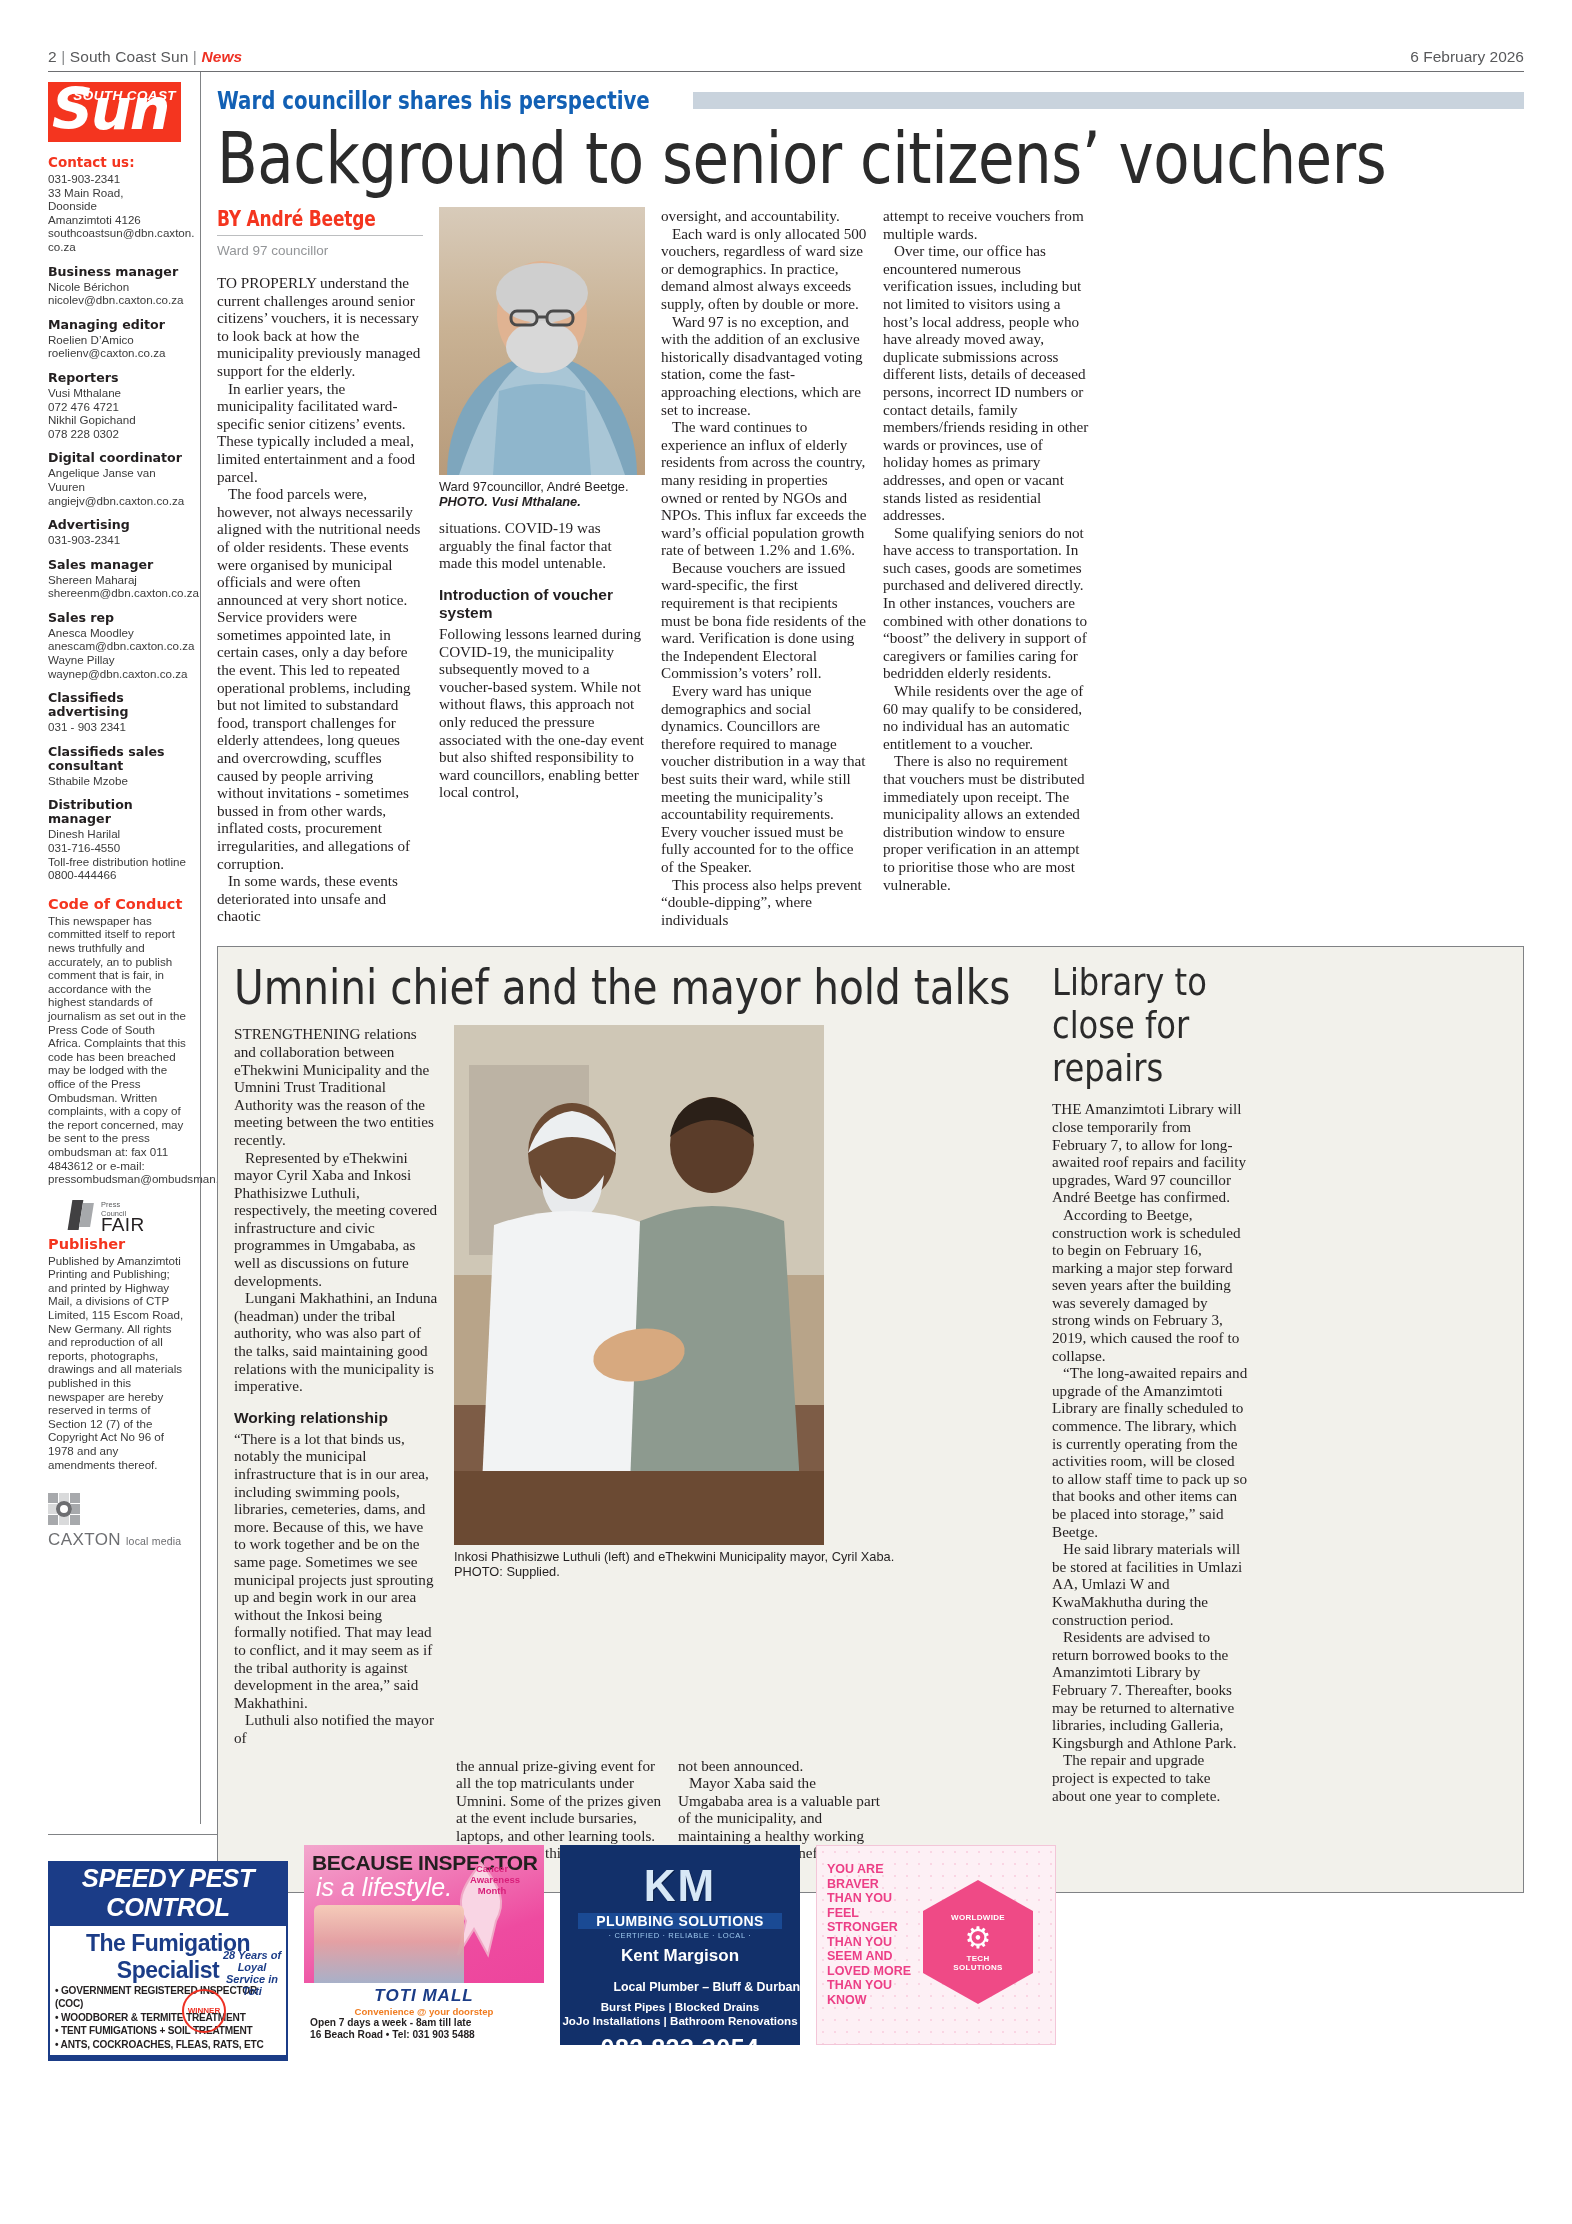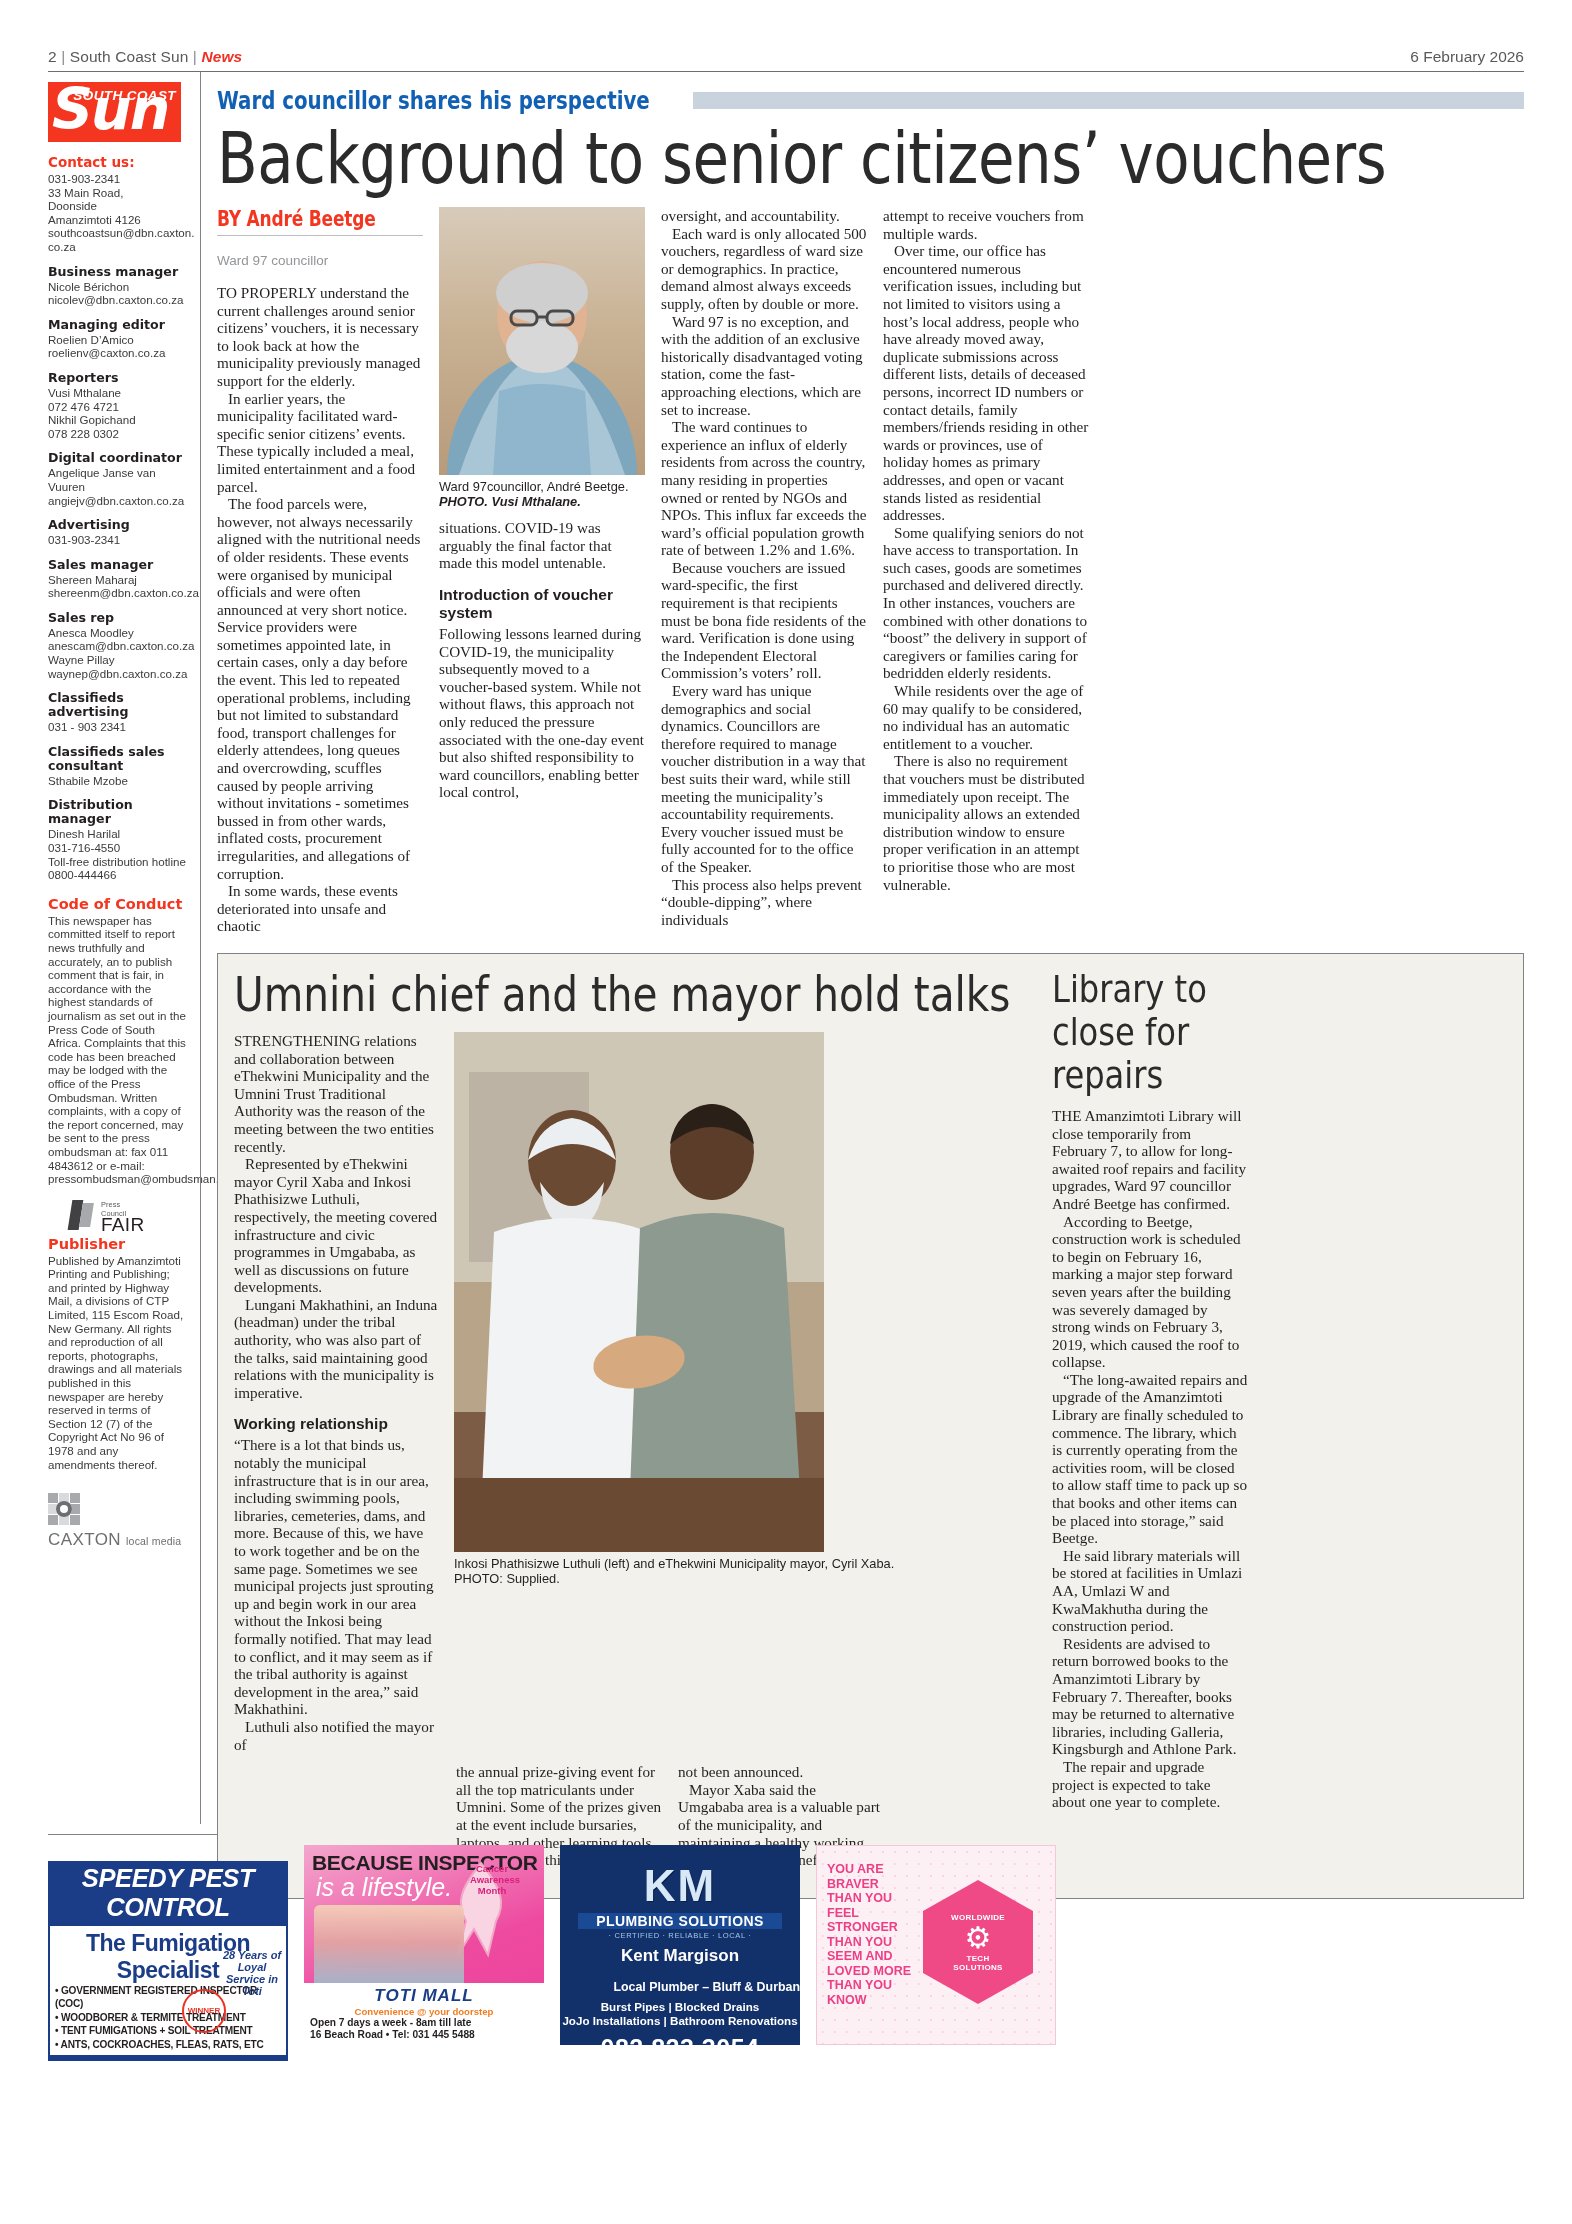--- a/index.html
+++ b/index.html
@@ -112,21 +112,21 @@
   
   .cols4 { display:flex; gap:16px; }
   .col { width:206px; }
   .byline {
     color:#f4351f; font-weight:bold; font-size:21px; letter-spacing:-.2px;
     font-family:"DejaVu Sans Condensed","Liberation Sans Narrow","Liberation Sans", sans-serif;
     transform:scaleX(.9); transform-origin:left center;
     white-space:nowrap;
   }
   .byline-sub {
-    border-top:1.2px solid #bcbec0; margin-top:4px; padding-top:17px;
+    border-top:1.2px solid #bcbec0; margin-top:4px; padding-top:7px;
     font-size:13.5px; color:#939598; margin-bottom:16px;
   }
   p.body {
     font-family:"Liberation Serif","DejaVu Serif", serif;
     font-size:15.2px; line-height:17.6px; text-align:left; color:#231f20;
     text-indent:0;
   }
   p.body + p.body { text-indent:11px; }
   .subhead {
     font-weight:bold; font-size:15.5px; margin:14px 0 3px 0;
@@ -486,21 +486,21 @@
         <svg width="74" height="100" viewBox="0 0 74 100">
           <path d="M37 4 C16 30 12 44 22 62 L14 96 L30 70 L44 96 L52 62 C62 44 58 30 37 4Z" fill="#f9d5e4" stroke="#f0a8c6" stroke-width="2"></path>
         </svg>
         <span>Cancer Awareness Month</span>
       </div>
       <div class="people"></div>
       <div class="footer">
         <div class="toti">TOTI MALL</div>
         <div class="conv">Convenience @ your doorstep</div>
         <div class="hours">Open 7 days a week - 8am till late</div>
-        <div class="hours">16 Beach Road  • Tel: 031 445 5488</div>
+        <div class="hours">16 Beach Road  • Tel: 031 903 5488</div>
       </div>
     </div>
 
     <div class="ad ad3">
       <div class="km">KM</div>
       <div class="ps">PLUMBING SOLUTIONS</div>
       <div class="crl">· CERTIFIED · RELIABLE · LOCAL ·</div>
       <div class="name">Kent Margison</div>
       <div class="role">Local Plumber – Bluff &amp; Durban</div>
       <div class="svc">Burst Pipes | Blocked Drains</div>

